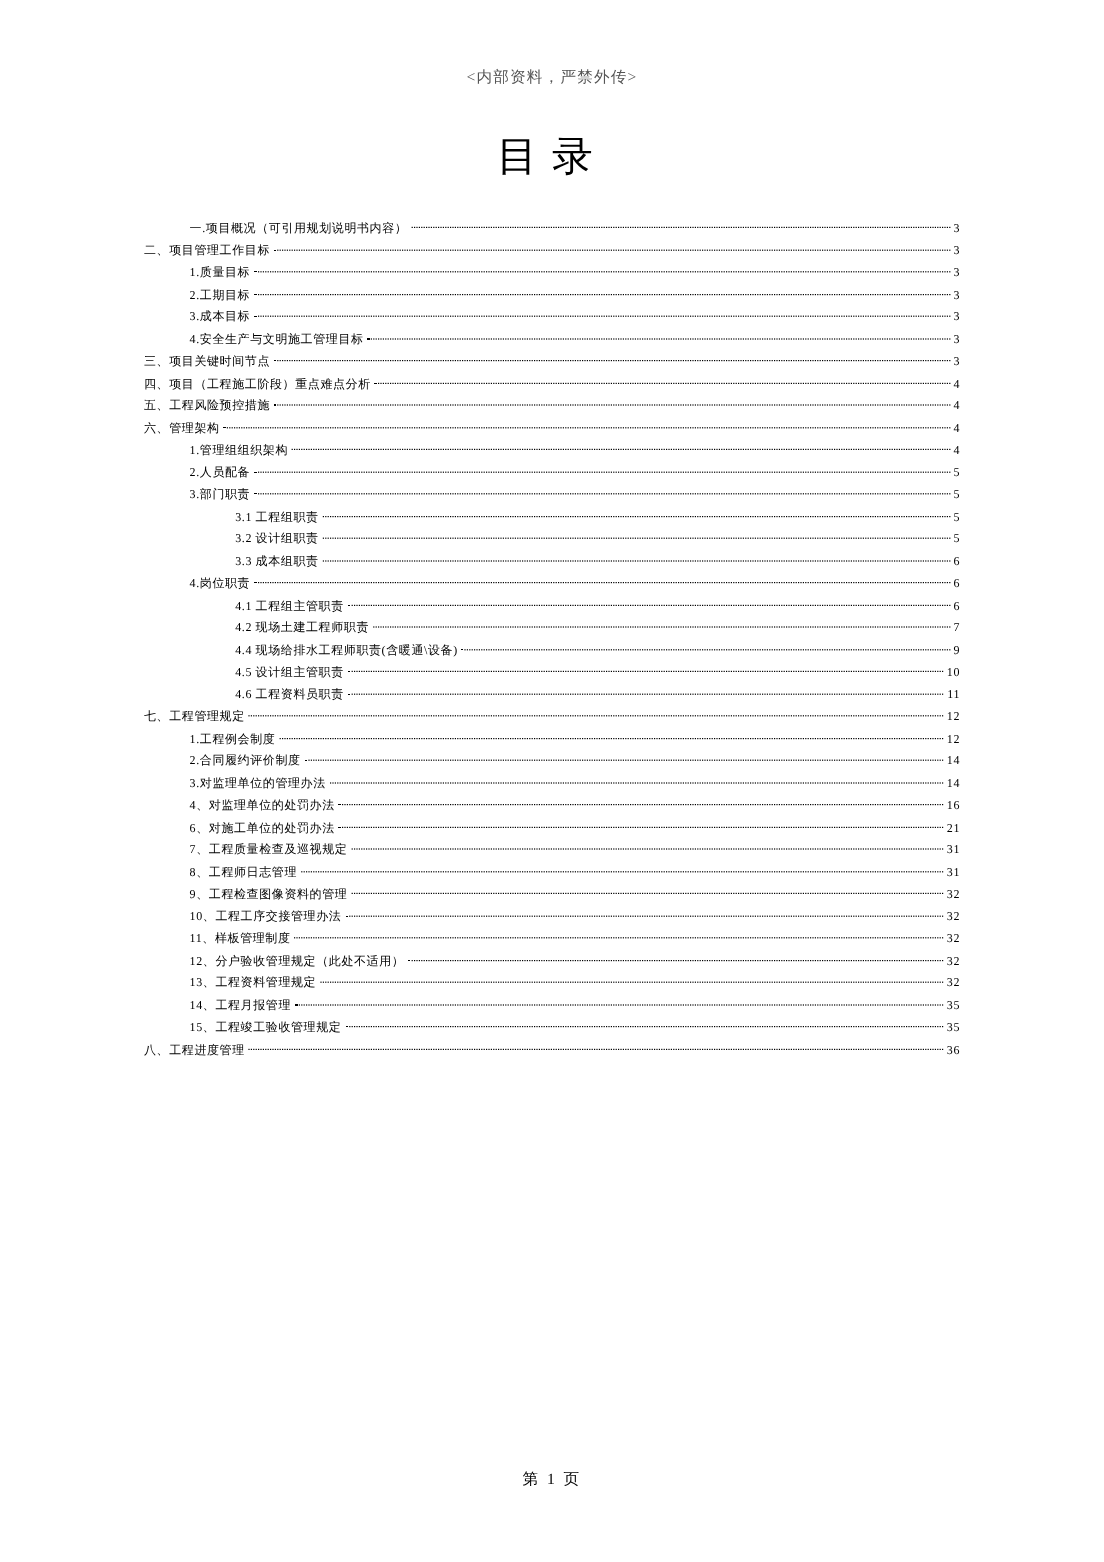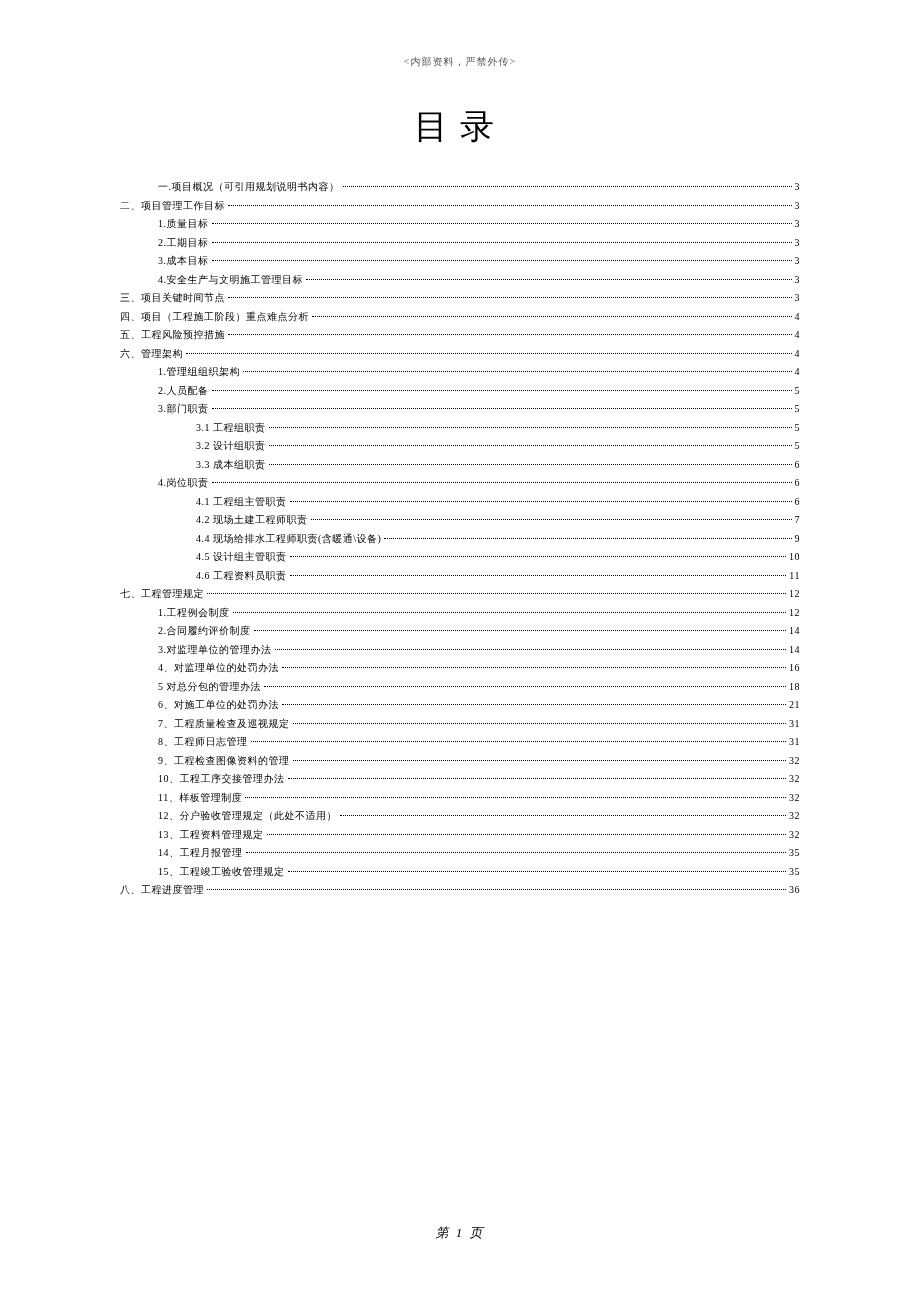--- a/index.html
+++ b/index.html
@@ -7,21 +7,21 @@
       background: #fff;
       width: 920px;
       height: 1302px;
       font-family: "SimSun", "宋体", serif;
       color: #000;
       padding: 55px 120px 40px 120px;
       position: relative;
     }
     .header-note {
       text-align: center;
-      font-size: 10px;
+      font-size: 13px;
       color: #555;
       letter-spacing: 1px;
       margin-bottom: 35px;
     }
     .title {
       text-align: center;
       font-size: 34px;
       font-weight: normal;
       letter-spacing: 12px;
       margin-bottom: 28px;
@@ -48,21 +48,20 @@
     .indent-0 { padding-left: 0; }
     .indent-1 { padding-left: 38px; }
     .indent-2 { padding-left: 76px; }
     .footer {
       position: absolute;
       bottom: 60px;
       left: 0; right: 0;
       text-align: center;
       font-size: 13px;
       letter-spacing: 2px;
-      font-style: italic;
     }
   </style>
 </head>
 <body>
 
 <div class="header-note">&lt;内部资料，严禁外传&gt;</div>
 <div class="title">目录</div>
 
 <div class="toc" id="toc">
     <div class="toc-line indent-1">
@@ -194,25 +193,20 @@
       <span class="label">3.对监理单位的管理办法</span>
       <span class="dots"></span>
       <span class="page">14</span>
     </div>
     <div class="toc-line indent-1">
       <span class="label">4、对监理单位的处罚办法</span>
       <span class="dots"></span>
       <span class="page">16</span>
     </div>
     <div class="toc-line indent-1">
-      <span class="label">5 对总分包的管理办法 </span>
-      <span class="dots"></span>
-      <span class="page"> 18</span>
-    </div>
-    <div class="toc-line indent-1">
       <span class="label">6、对施工单位的处罚办法</span>
       <span class="dots"></span>
       <span class="page">21</span>
     </div>
     <div class="toc-line indent-1">
       <span class="label">7、工程质量检查及巡视规定</span>
       <span class="dots"></span>
       <span class="page">31</span>
     </div>
     <div class="toc-line indent-1">

